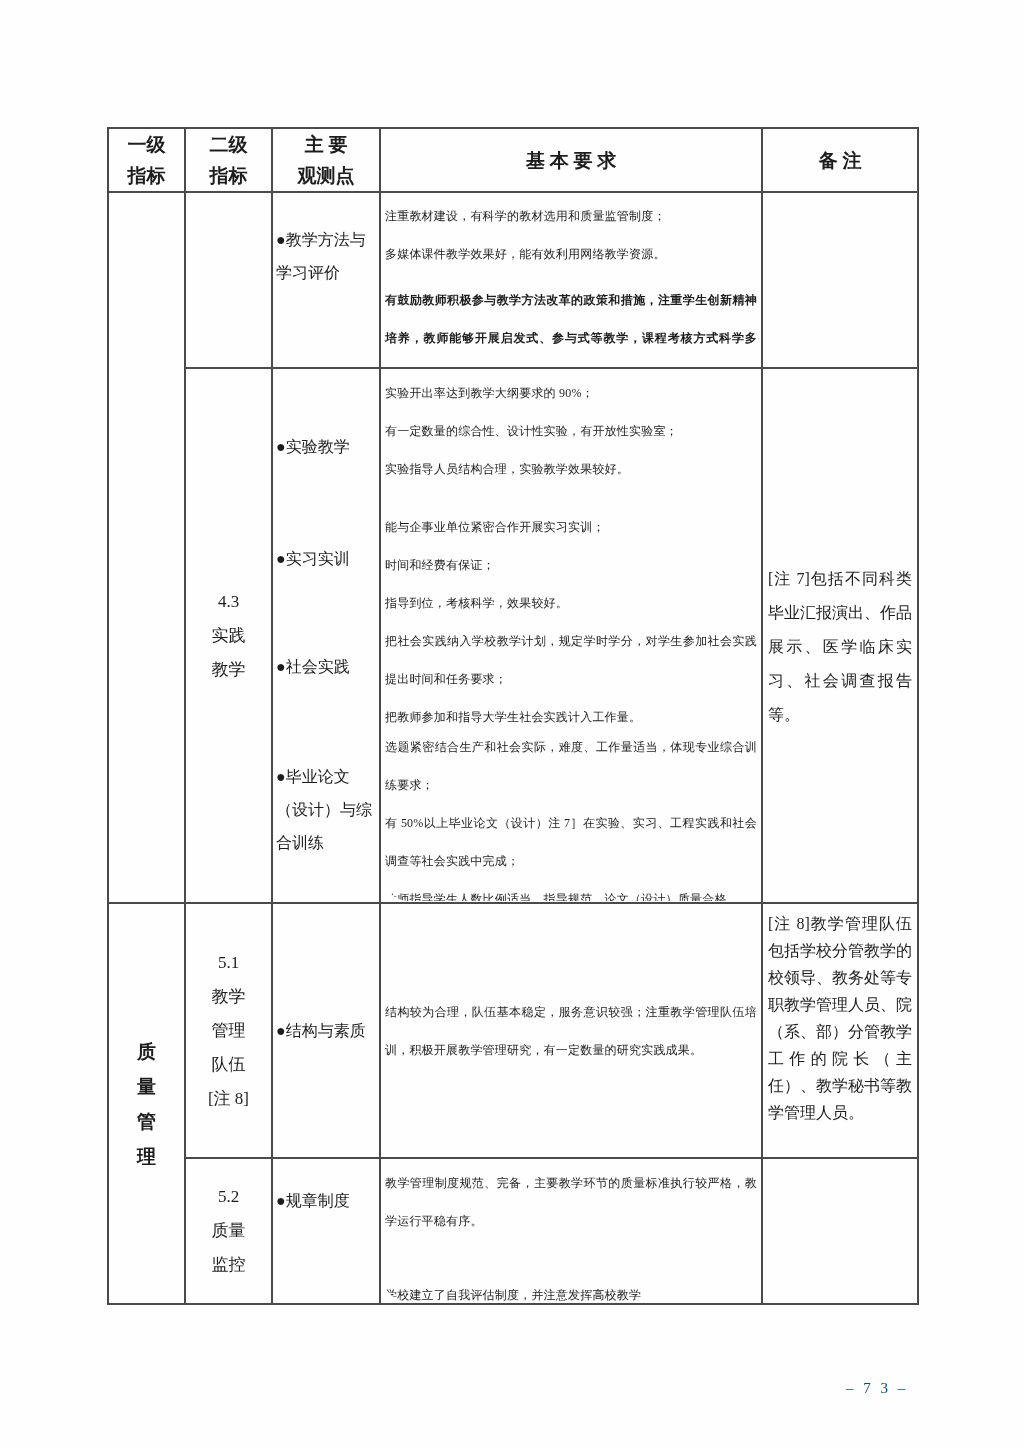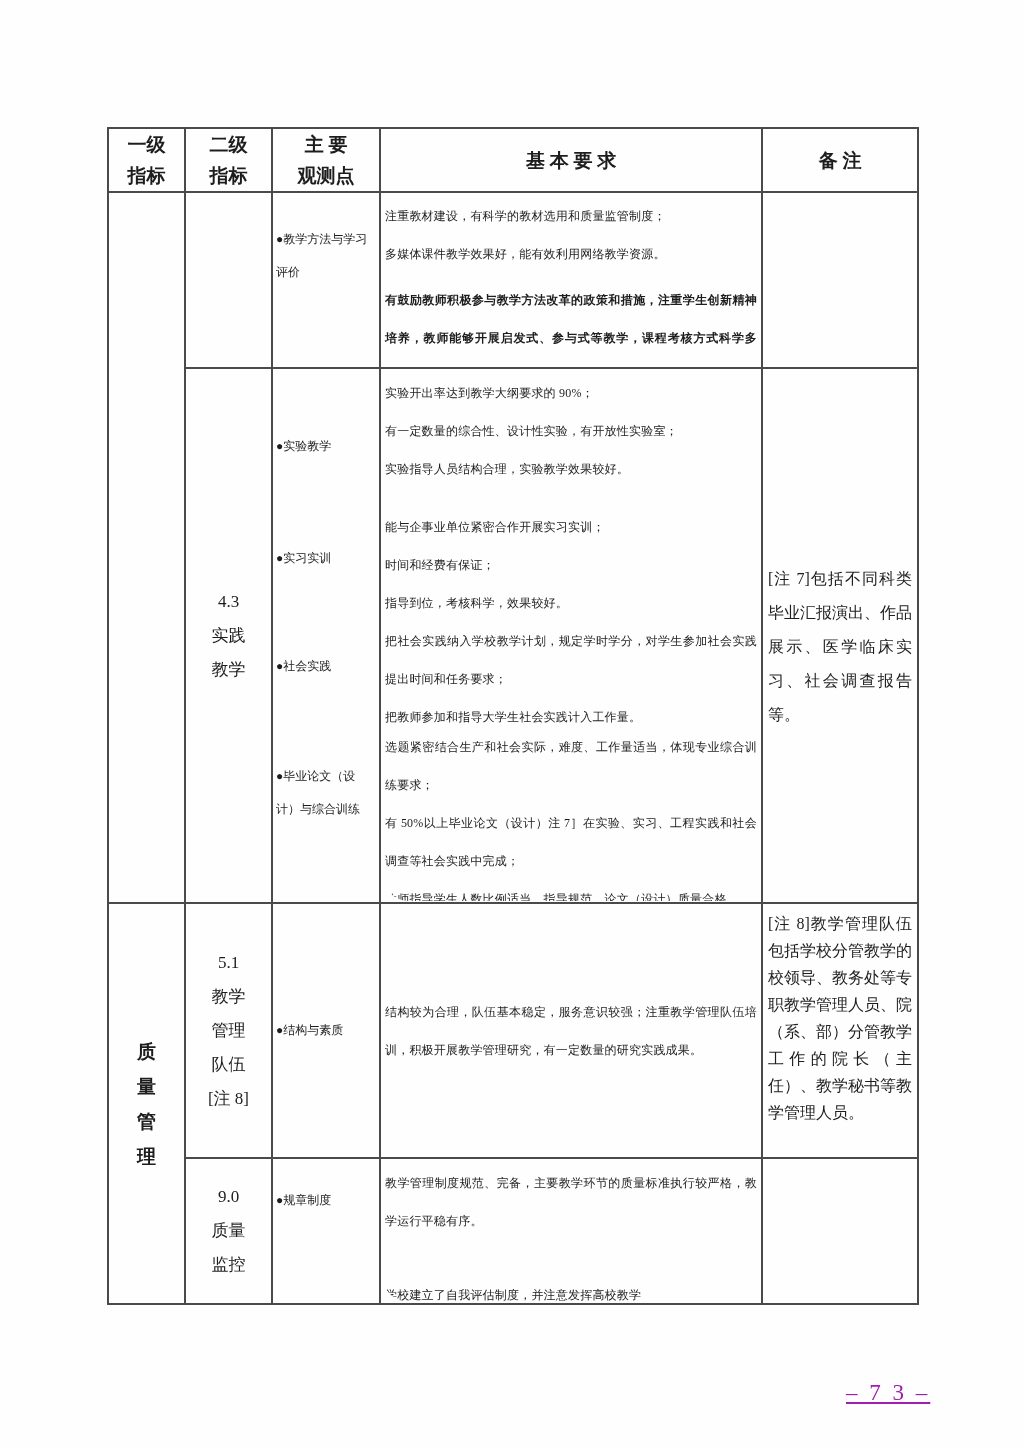--- a/index.html
+++ b/index.html
@@ -27,21 +27,21 @@
   td.vmid { vertical-align:middle; }
   td.rel { position:relative; }
 
   
   .vert {
     white-space:pre-line; font-weight:bold; font-size:19px;
     line-height:35px; text-align:center;
   }
 
   
-  td.c3 { font-size:12px; line-height:33px; }
+  td.c3 { font-size:16px; line-height:33px; }
   .obs { position:absolute; left:3px; right:3px; }
   .obs-static { padding:0 3px; }
   .obsA1 { top:30px; }
   .obsB1 { top:61px; }
   .obsB2 { top:173px; }
   .obsB3 { top:281px; }
   .obsB4 { top:391px; }
   .obsD1 { top:25px; }
 
   
@@ -57,21 +57,21 @@
   .pD1 { top:5px; }
   .pD2 { top:117px; }
 
   
   td.c5 { font-size:16px; text-align:justify;margin-left:34px; }
   .noteB { position:absolute; left:5px; right:5px; top:193px; line-height:34px; }
   .noteC { padding:6px 5px 0 5px; line-height:27px; }
 
   .pagenum {
     position:absolute; top:1380px; left:846px;
-    font-size:23px; letter-spacing:3px; color:#a21caf;text-decoration:underline;
+    font-size:15px; letter-spacing:3px; color:#0c4a6e;
   }
 </style>
 </head>
 <body>
 
 <div class="sheet">
 
   <table class="indicator">
     <colgroup>
       <col style="width:77px">
@@ -152,21 +152,21 @@
       </td>
       <td class="c4 vmid">
         <div>结构较为合理，队伍基本稳定，服务意识较强；注重教学管理队伍培训，积极开展教学管理研究，有一定数量的研究实践成果。</div>
       </td>
       <td class="c5">
         <div class="noteC">[注 8]教学管理队伍包括学校分管教学的校领导、教务处等专职教学管理人员、院（系、部）分管教学工作的院长（主任）、教学秘书等教学管理人员。</div>
       </td>
     </tr>
 
     <tr style="height:146px">
-      <td class="c2 vmid">9.0
+      <td class="c2 vmid">5.2
 质量
 监控</td>
       <td class="c3 rel">
         <div class="obs obsD1"><span>●</span><span>规章制度</span></div>
       </td>
       <td class="c4 rel">
         <div class="para pD1">教学管理制度规范、完备，主要教学环节的质量标准执行较严格，教学运行平稳有序。</div>
         <div class="para pD2">学校建立了自我评估制度，并注意发挥高校教学</div>
       </td>
       <td class="c5"></td>

